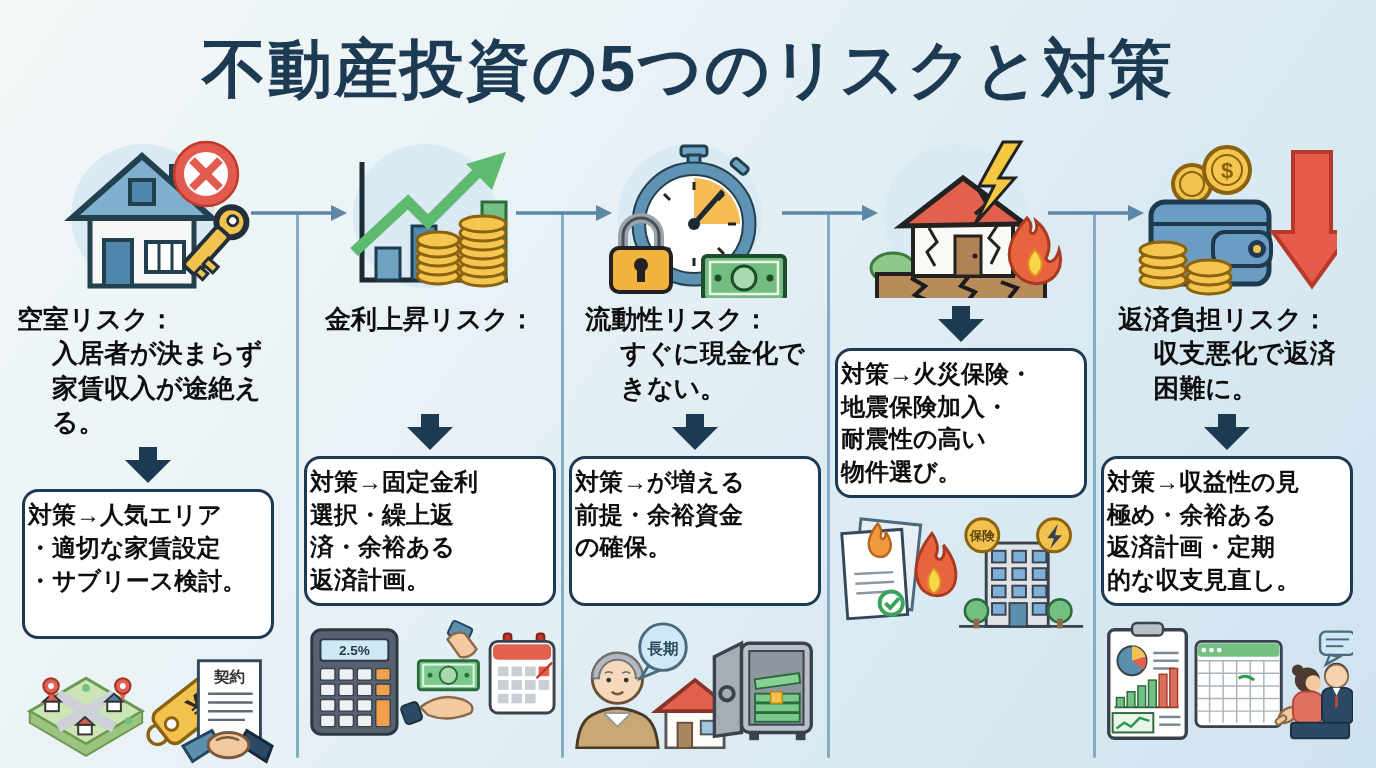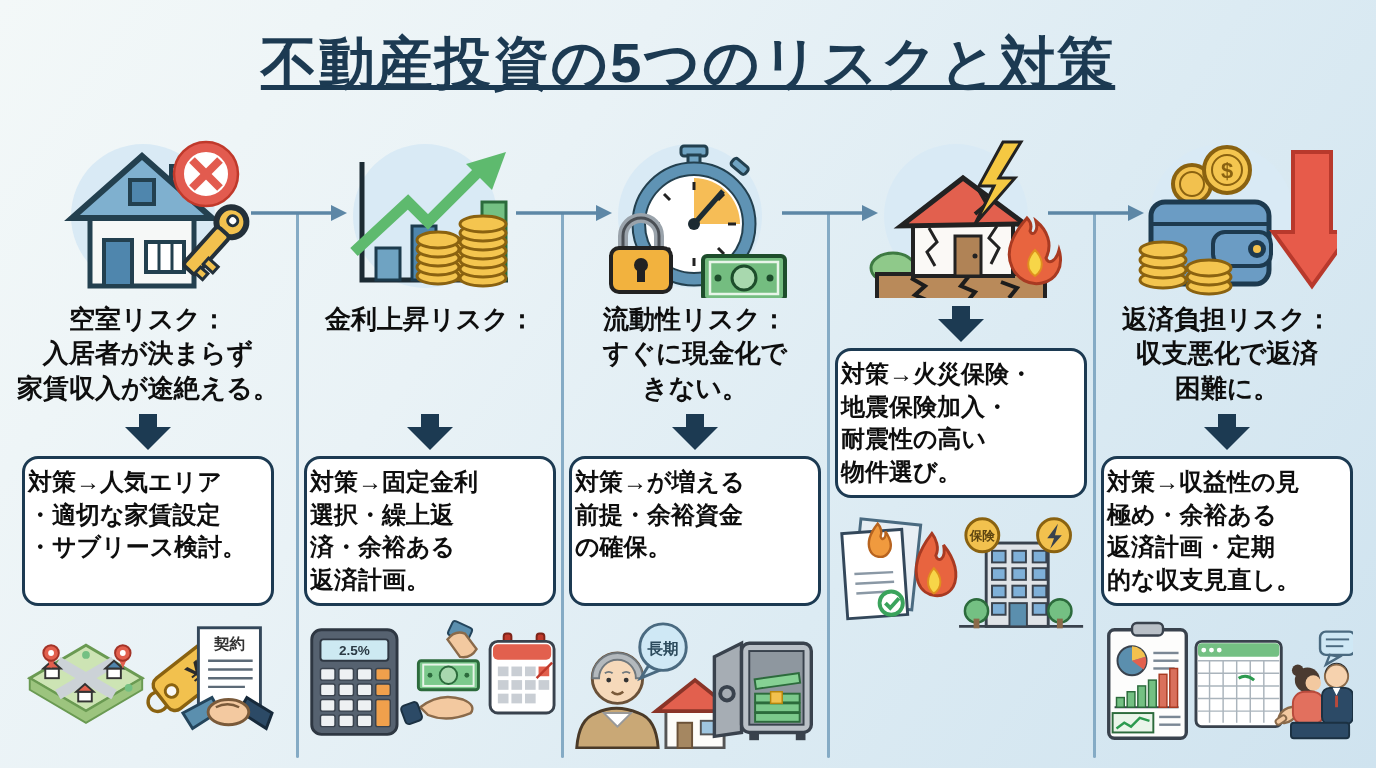--- a/index.html
+++ b/index.html
@@ -3,27 +3,27 @@
 <meta charset="utf-8">
 <style>
   html,body{margin:0;padding:0;}
   body{font-family:"Liberation Sans","DejaVu Sans",sans-serif;}
   #canvas{
     position:relative;width:1376px;height:768px;overflow:hidden;
     background:linear-gradient(125deg,#f3f8f8 0%,#e9f2f6 35%,#dcebf3 65%,#cfe3ef 100%);
   }
   .page-title{
     position:absolute;top:26px;left:0;width:100%;text-align:center;
-    font-size:56px;font-weight:900;color:#1c3a52;letter-spacing:2px;margin:0;text-decoration:underline;
+    font-size:64px;font-weight:900;color:#1c3a52;letter-spacing:2px;margin:0;
   }
   .col{position:absolute;top:128px;width:262px;display:flex;flex-direction:column;align-items:center;}
   .icon-wrap{height:170px;display:flex;align-items:center;justify-content:center;}
-  .risk{min-height:104px;margin-top:4px;text-align:center;color:#0e0e0e;
+  .risk{min-height:104px;margin-top:4px;color:#0e0e0e;
         font-size:26px;font-weight:800;line-height:1.32;}
-  .risk-body{white-space:pre-line;}
+  .risk-body{white-space:pre-line;margin-left:35px;}
   .down-arrow{margin:8px 0 6px 0;}
   .measure-box{
     box-sizing:border-box;width:252px;height:150px;background:#ffffff;
     border:3.5px solid #1c3a52;border-radius:16px;padding:7px 3px;
   }
   .measure-text{
     white-space:pre-line;font-size:24px;font-weight:800;color:#0e0e0e;line-height:1.36;
   }
   .footer-art{margin-top:12px;}
   .divider{position:absolute;top:212px;width:3px;height:546px;background:#85abc5;border-radius:2px;}

